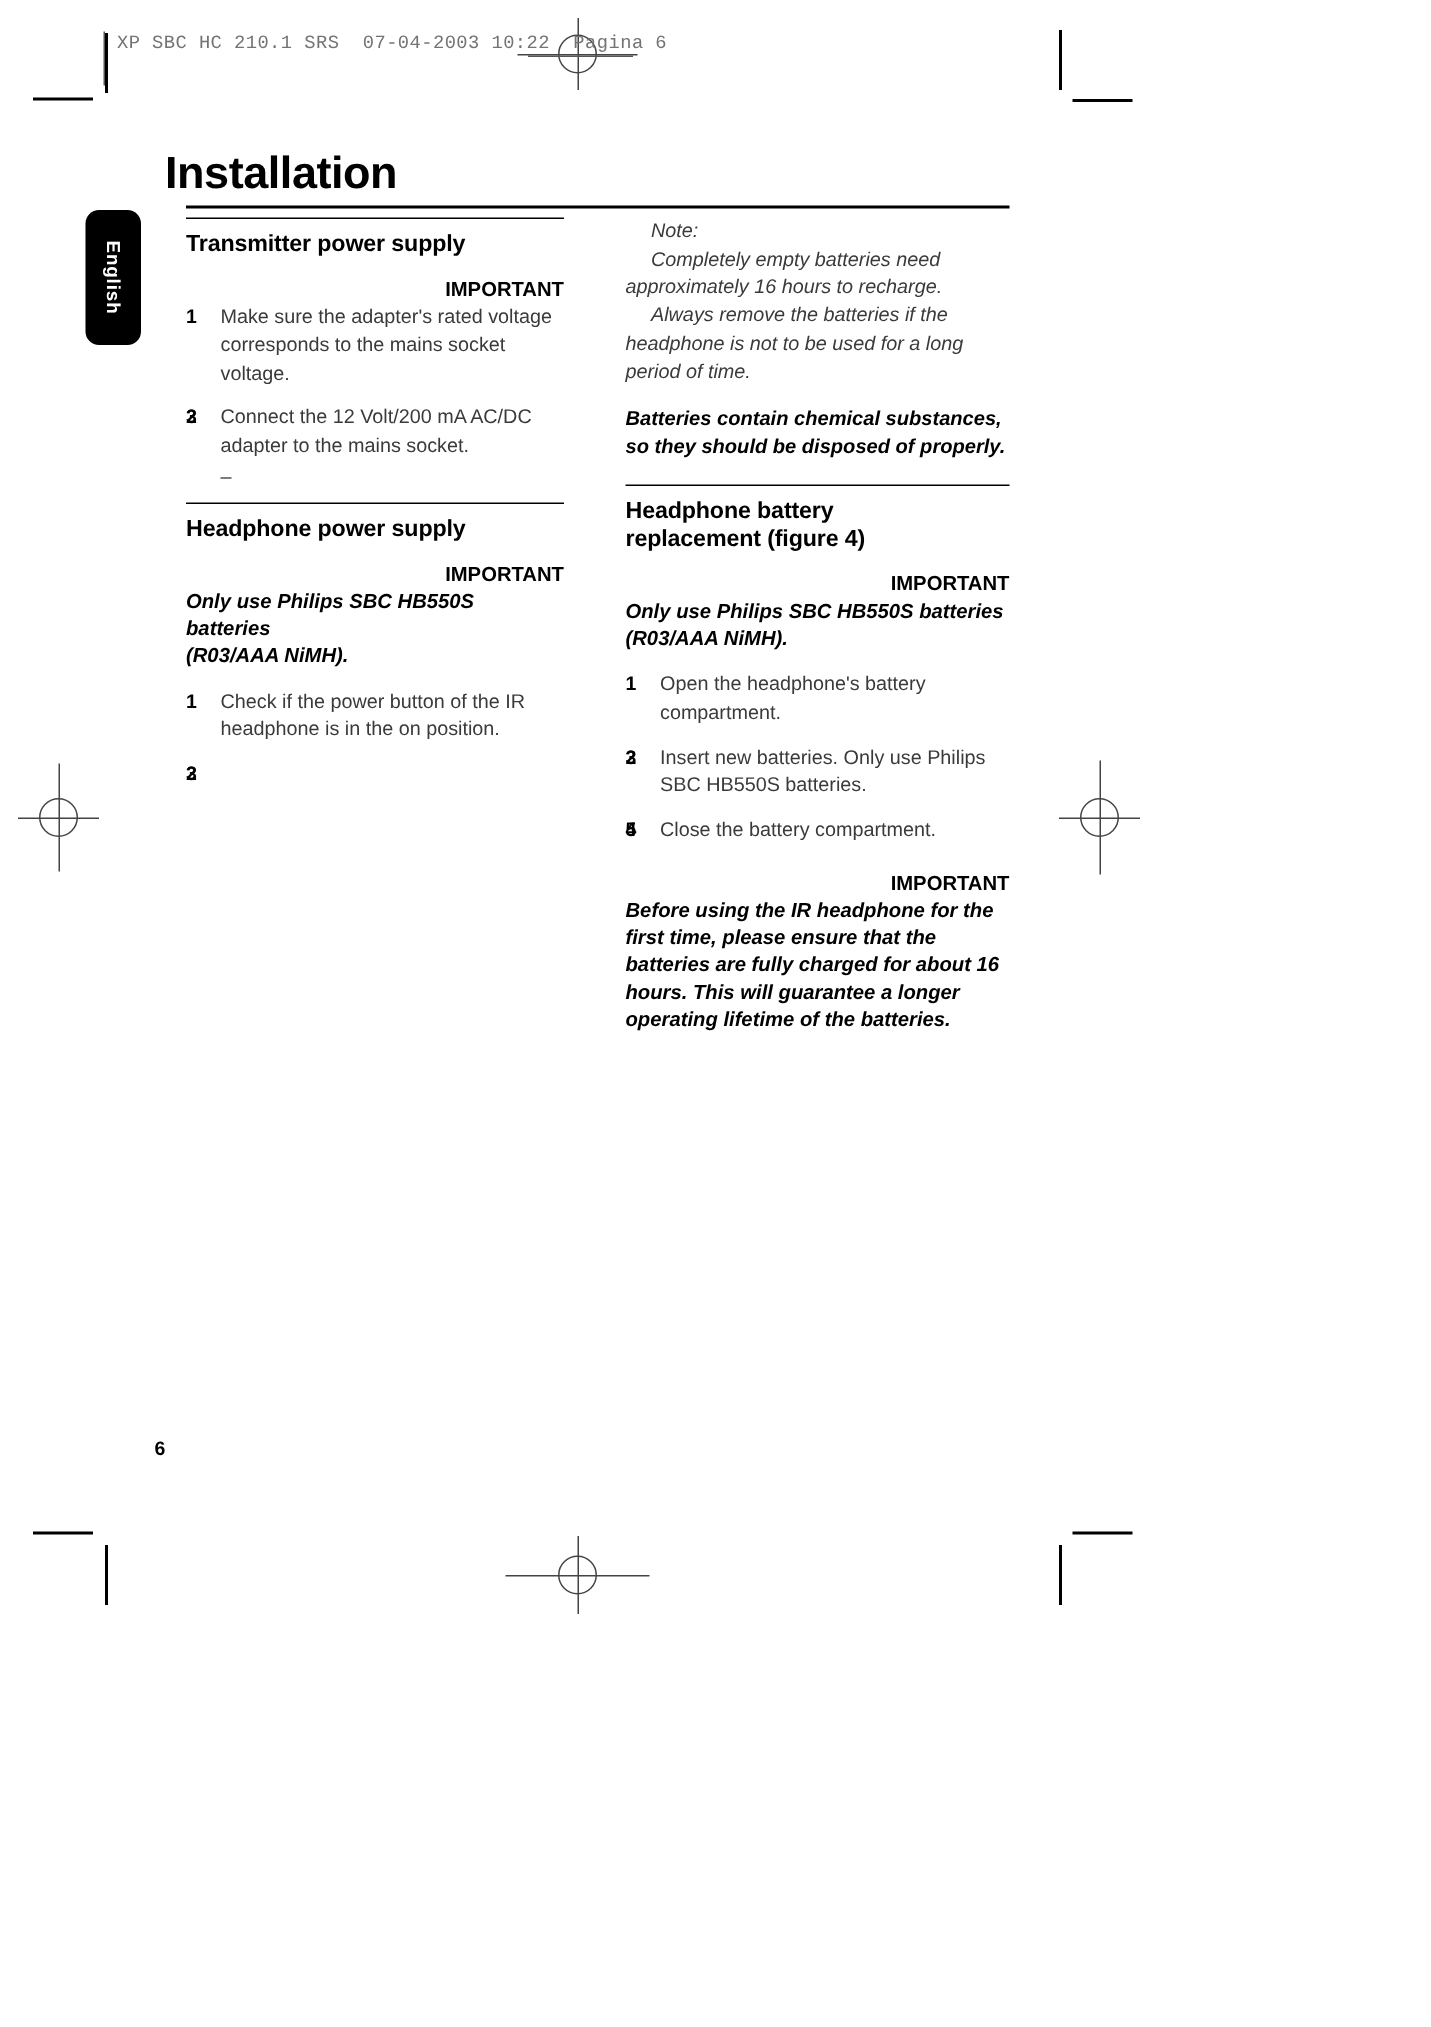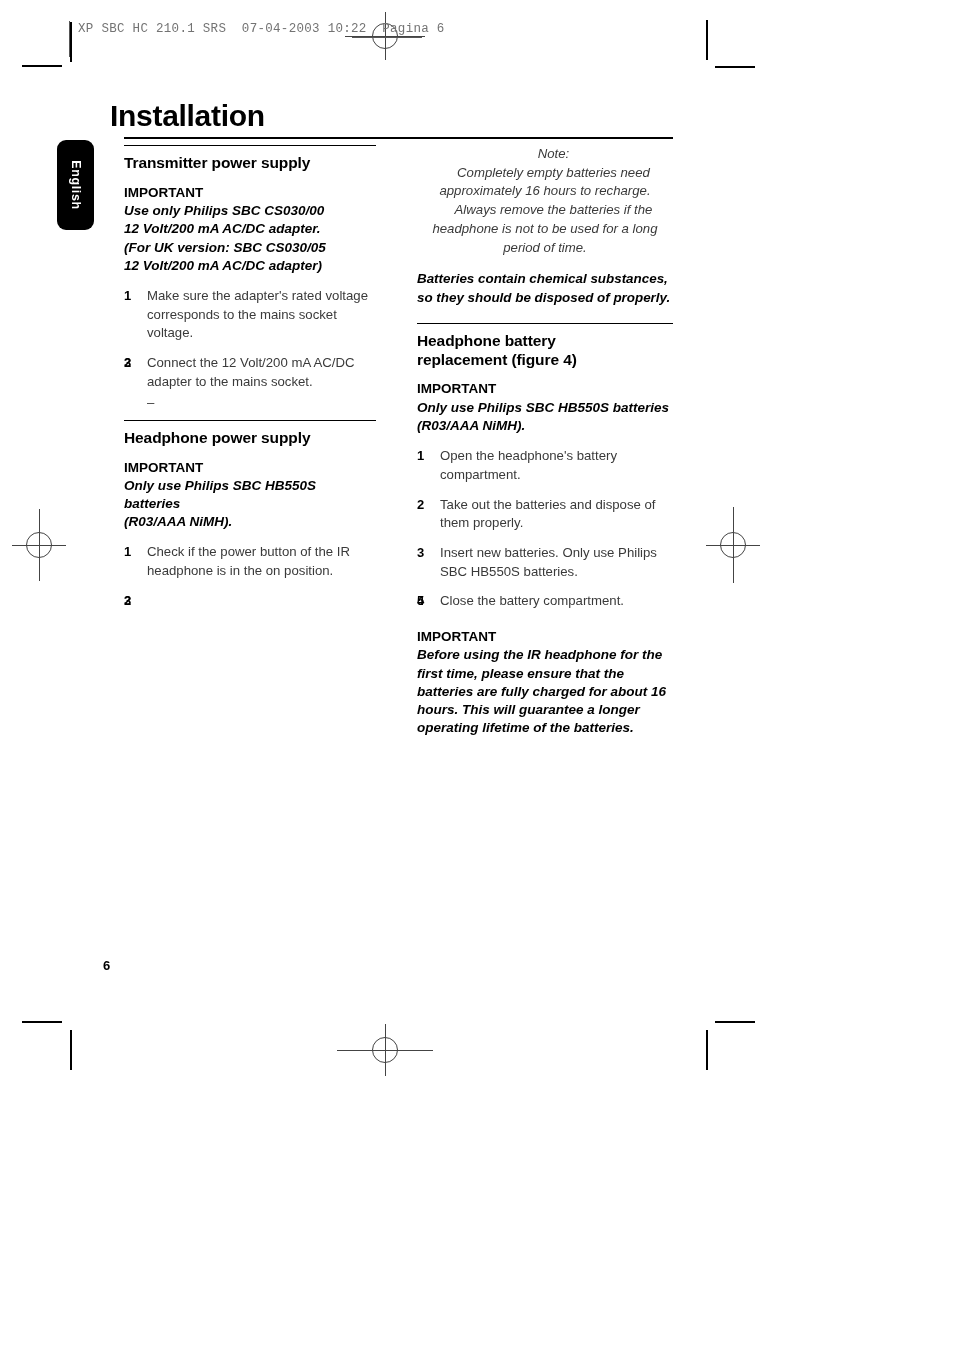--- a/index.html
+++ b/index.html
@@ -131,20 +131,21 @@
     margin: 0 0 11px 0;
     line-height: 1.22;
     letter-spacing: -0.1px;
   }
 
   .imp-label {
     font-size: 13.5px;
     font-weight: bold;
     margin: 0;
     line-height: 1.35;
+    text-align: right;
   }
   .imp-body {
     font-size: 13.5px;
     font-weight: bold;
     font-style: italic;
     margin: 0 0 12px 0;
     line-height: 1.35;
   }
 
   ol.steps {
@@ -180,21 +181,21 @@
     top: 0;
   }
 
   .note {
     font-style: italic;
     font-size: 13.2px;
     line-height: 1.42;
     color: #3a3a3a;
     margin: 0 0 13px 0;
   }
-  .note .ind { display: block; text-indent: 17px; text-align: center; }
+  .note .ind { display: block; text-indent: 17px; }
 
   .warn {
     font-size: 13.4px;
     font-weight: bold;
     font-style: italic;
     line-height: 1.35;
     margin: 0 0 16px 0;
   }
 
   .block-gap { height: 17px; }
@@ -260,26 +261,20 @@
     <span>English</span>
   </div>
 
   <div class="col col-left">
 
     <div>
       <div class="sec-rule"></div>
       <h2 class="sec-head">Transmitter power supply</h2>
 
       <p class="imp-label">IMPORTANT</p>
-      <p class="imp-body">
-        <span>Use only Philips SBC CS030/00</span><br>
-        <span>12 Volt/200 mA AC/DC adapter.</span><br>
-        <span>(For UK version: SBC CS030/05</span><br>
-        <span>12 Volt/200 mA AC/DC adapter)</span>
-      </p>
 
       <ol class="steps">
         <li>
           <span class="num">1</span>
           <span>Make sure the adapter's rated voltage corresponds to the mains socket voltage.</span>
         </li>
         <li>
           <span class="num">2</span>
         </li>
         <li>
@@ -342,21 +337,20 @@
         <span>(R03/AAA NiMH).</span>
       </p>
 
       <ol class="steps">
         <li>
           <span class="num">1</span>
           <span>Open the headphone's battery compartment.</span>
         </li>
         <li>
           <span class="num">2</span>
-          <span>Take out the batteries and dispose of them properly.</span>
         </li>
         <li>
           <span class="num">3</span>
           <span>Insert new batteries. Only use Philips SBC HB550S batteries.</span>
         </li>
         <li>
           <span class="num">4</span>
         </li>
         <li>
           <span class="num">5</span>

